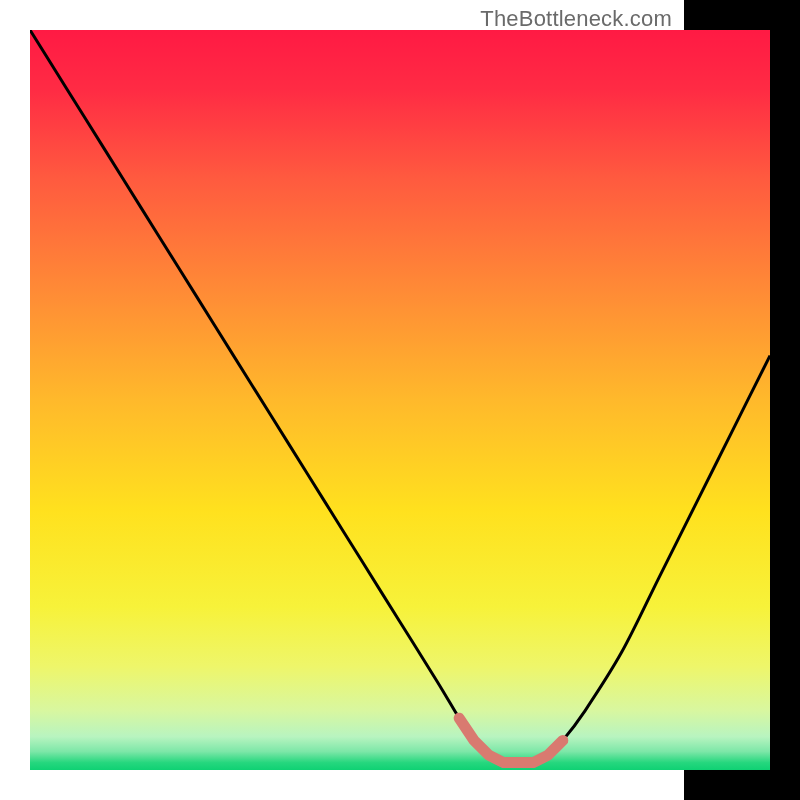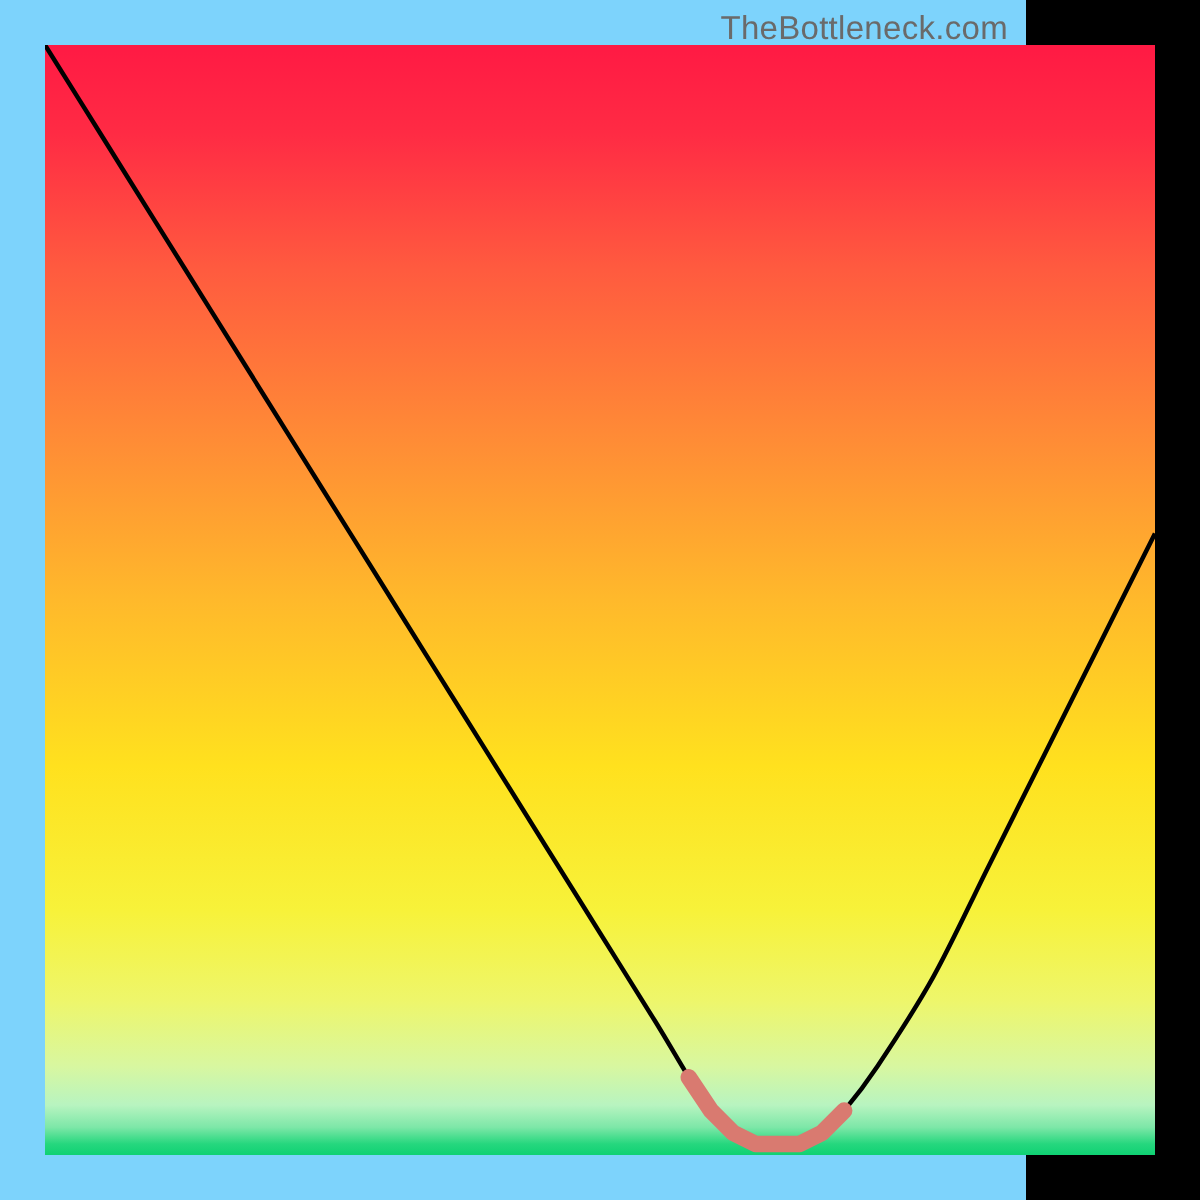--- a/index.html
+++ b/index.html
@@ -8,21 +8,21 @@
     width: 800px;
     height: 800px;
     background: #000;
     overflow: hidden;
     font-family: Arial, Helvetica, sans-serif;
   }
   .frame {
     position: relative;
     width: 684px;
     height: 800px;
-    background: #7dd3fc;
+    background: #ffffff;
   }
   .plot-area {
     position: absolute;
     left: 30px;
     top: 30px;
     width: 740px;
     height: 740px;
     overflow: hidden;
   }
   .watermark {

